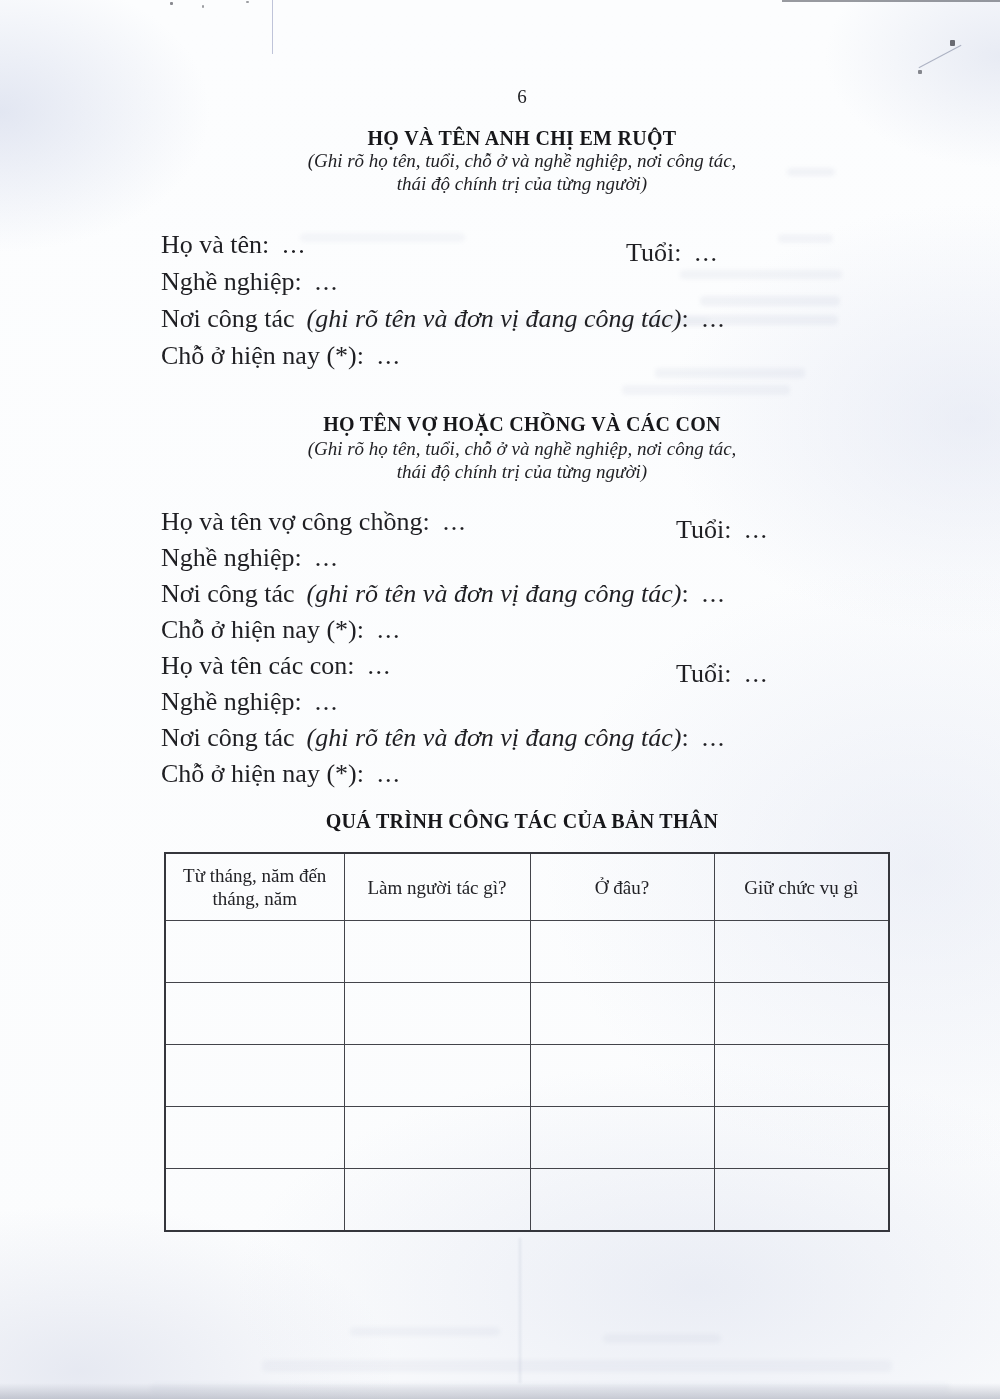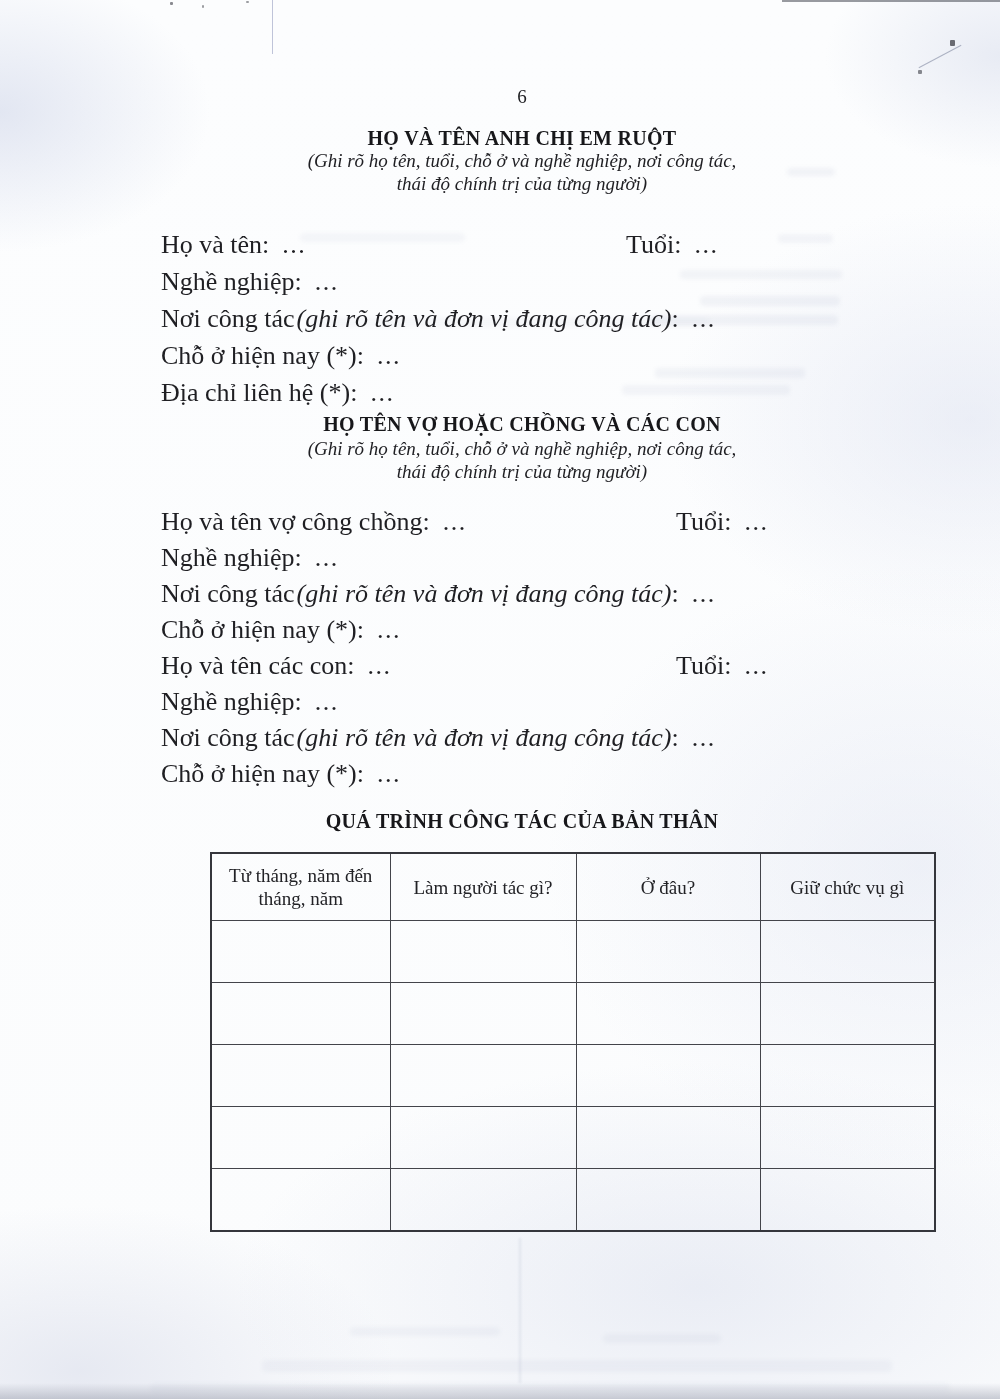--- a/index.html
+++ b/index.html
@@ -25,31 +25,30 @@
 
   .page-number { top: 86px; font-size: 19px; }
 
   .sec-title { font-weight: bold; font-size: 20px; letter-spacing: 0.3px; color: #17171a; }
   .sec-sub   { font-style: italic; font-size: 19px; }
 
   .fields { position: absolute; left: 161px; width: 710px; font-size: 26px; }
   .frow   { position: relative; height: 37px; line-height: 37px; white-space: nowrap; }
   .fields-spouse .frow { height: 36px; line-height: 36px; }
   .lbl  { }
-  .it   { font-style: italic; margin-left: 2px; }
+  .it   { font-style: italic; margin-left: 12px; }
   .dots { margin-left: 13px; letter-spacing: 1.5px; }
-  .rgroup { position: absolute; top: 0; text-align: right; }
+  .rgroup { position: absolute; top: 8px; text-align: right; }
 
   .tbl-title { top: 810px; font-weight: bold; font-size: 20px; letter-spacing: 0.3px; color: #17171a; }
 
   .work-table {
     position: absolute; left: 164px; top: 852px; width: 724px;
     border-collapse: collapse; table-layout: fixed; font-size: 19px;
     border: 2px solid #35363c;
-    margin-left: 46px;
   }
   .work-table th, .work-table td { border: 1px solid #43444a; }
   .work-table th {
     font-weight: normal; height: 62px; vertical-align: middle;
     text-align: center; padding: 2px 10px; line-height: 23px; color: #222226;
   }
   .work-table td { height: 59px; }
 
   
   .artifact { position: absolute; pointer-events: none; }
@@ -105,23 +104,20 @@
     </div>
     <div class="frow">
       <span class="lbl">Nghề nghiệp:</span><span class="dots">...</span>
     </div>
     <div class="frow">
       <span class="lbl">Nơi công tác</span><span class="it">(ghi rõ tên và đơn vị đang công tác)</span><span class="lbl">:</span><span class="dots">...</span>
     </div>
     <div class="frow">
       <span class="lbl">Chỗ ở hiện nay (*):</span><span class="dots">...</span>
     </div>
-    <div class="frow">
-      <span class="lbl">Địa chỉ liên hệ (*):</span><span class="dots">...</span>
-    </div>
   </div>
 
   <div class="centered sec-title" style="top:413px">HỌ TÊN VỢ HOẶC CHỒNG VÀ CÁC CON</div>
   <div class="centered sec-sub" style="top:438px">(Ghi rõ họ tên, tuổi, chỗ ở và nghề nghiệp, nơi công tác,</div>
   <div class="centered sec-sub" style="top:461px">thái độ chính trị của từng người)</div>
 
   <div class="fields fields-spouse" style="top:504px">
     <div class="frow">
       <span class="lbl">Họ và tên vợ công chồng:</span><span class="dots">...</span>
       <span class="rgroup" style="left:515px">

